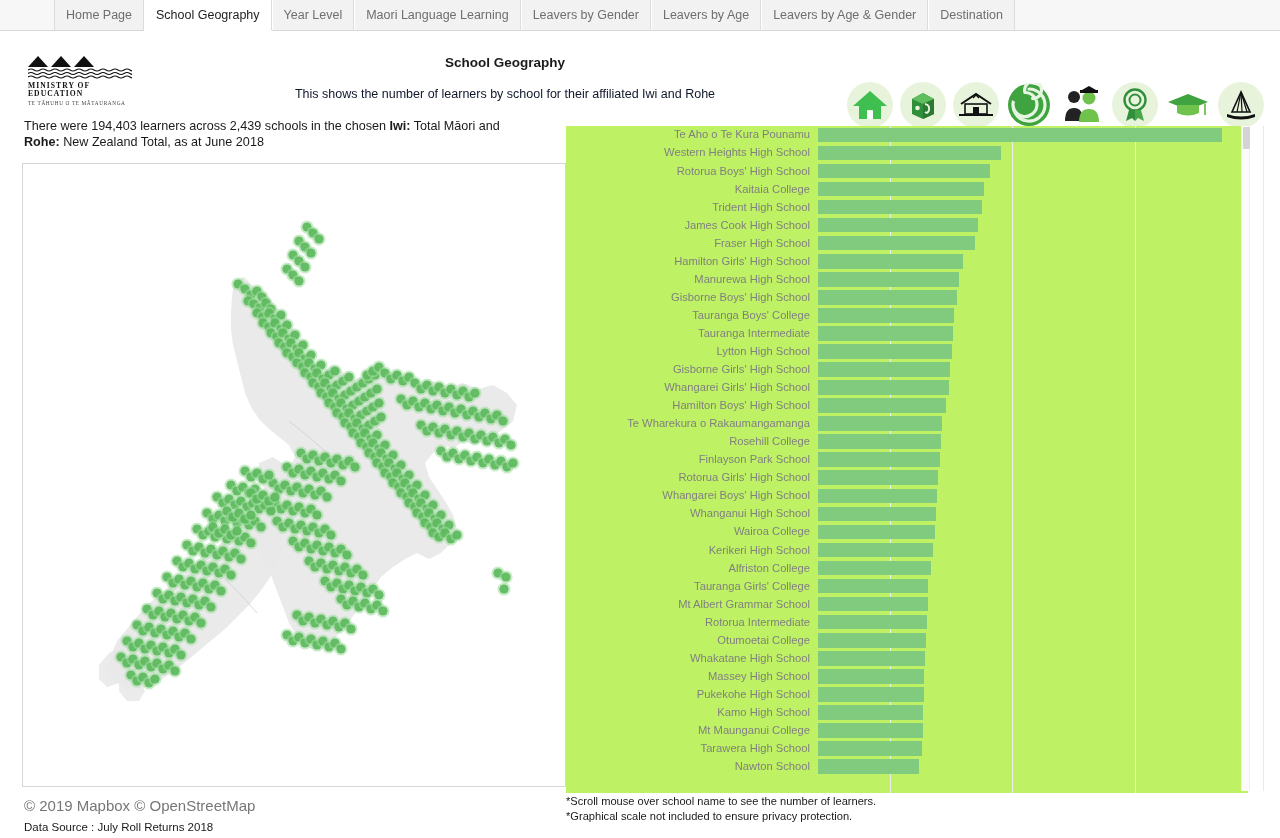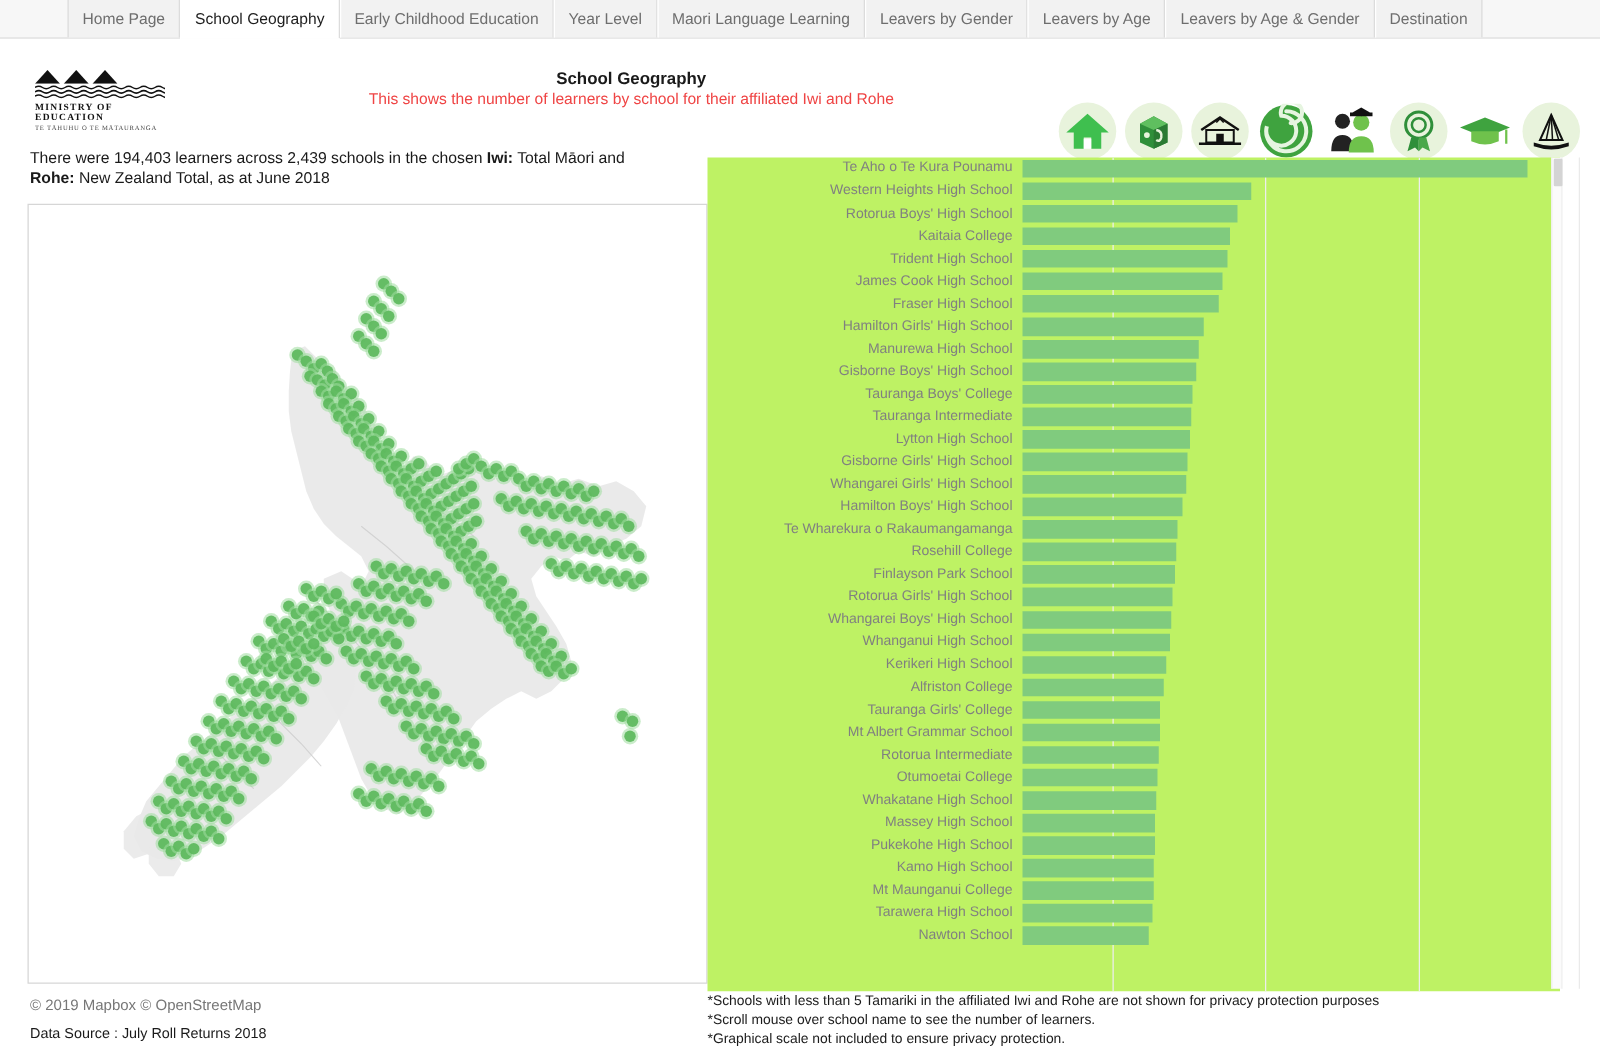--- a/index.html
+++ b/index.html
@@ -60,21 +60,21 @@
   #logo-sub {
     font-size: 5.3px; letter-spacing: 0.62px;
     color: #444; margin-top: 2px; line-height: 1.1;
   }
 
   #title-block {
     position: absolute; left: 0; top: 24px;
     width: 1010px; text-align: center;
   }
   #dash-title { font-size: 13.5px; font-weight: bold; color: #1a1a1a; }
-  #dash-sub { font-size: 12.5px; color: #ef4444; margin-top: 2px; }
+  #dash-sub { font-size: 12.5px; color: #0f172a; margin-top: 17px; }
 
   #icon-row {
     position: absolute; right: 16px; top: 51px;
     display: flex; gap: 7px; align-items: center;
   }
   .icon-btn {
     width: 46px; height: 46px; border-radius: 50%;
     background: #e8f3dc;
     display: flex; align-items: center; justify-content: center;
     cursor: pointer;
@@ -91,21 +91,21 @@
   #map-frame {
     position: absolute; left: 22px; top: 58px;
     width: 544px; height: 624px;
     border: 1px solid #d6d6d6;
     background: #ffffff;
     overflow: hidden;
   }
   #map-svg { position: absolute; left: 0; top: 0; }
   #map-attrib {
     position: absolute; left: 24px; top: 692px;
-    font-size: 12px; color: #777;
+    font-size: 15px; color: #777;
   }
   #data-source {
     position: absolute; left: 24px; top: 716px;
     font-size: 11.5px; color: #1a1a1a;
   }
 
   
   #right-panel { position: absolute; left: 566px; top: 105px; width: 714px; height: 733px; }
   #chart-area {
     position: absolute; left: 0; top: 21px;
@@ -161,23 +161,20 @@
 </style>
 </head>
 <body>
 
 <div id="tab-bar">
     <div class="tab">
       <span>Home Page</span>
     </div>
     <div class="tab active">
       <span>School Geography</span>
-    </div>
-    <div class="tab">
-      <span>Early Childhood Education</span>
     </div>
     <div class="tab">
       <span>Year Level</span>
     </div>
     <div class="tab">
       <span>Maori Language Learning</span>
     </div>
     <div class="tab">
       <span>Leavers by Gender</span>
     </div>
@@ -1411,20 +1408,26 @@
             <div class="bar-fill" title="Whangarei Boys' High School: 119 learners" style="width: 119px; background: rgb(128, 203, 126);"></div>
           </div>
         </div>
         <div class="bar-row">
           <div class="bar-label">Whanganui High School</div>
           <div class="bar-track">
             <div class="bar-fill" title="Whanganui High School: 118 learners" style="width: 118px; background: rgb(128, 203, 126);"></div>
           </div>
         </div>
         <div class="bar-row">
+          <div class="bar-label">Wairoa College</div>
+          <div class="bar-track">
+            <div class="bar-fill" title="Wairoa College: 117 learners" style="width: 117px; background: rgb(128, 203, 126);"></div>
+          </div>
+        </div>
+        <div class="bar-row">
           <div class="bar-label">Kerikeri High School</div>
           <div class="bar-track">
             <div class="bar-fill" title="Kerikeri High School: 115 learners" style="width: 115px; background: rgb(128, 203, 126);"></div>
           </div>
         </div>
         <div class="bar-row">
           <div class="bar-label">Alfriston College</div>
           <div class="bar-track">
             <div class="bar-fill" title="Alfriston College: 113 learners" style="width: 113px; background: rgb(128, 203, 126);"></div>
           </div>
@@ -1495,17 +1498,16 @@
             <div class="bar-fill" title="Nawton School: 101 learners" style="width: 101px; background: rgb(128, 203, 126);"></div>
           </div>
         </div>
       </div>
   </div>
   <div id="chart-frame-right"></div>
   <div id="chart-scroll-track">
     <div id="chart-scroll-thumb"></div>
   </div>
   <div id="footnotes">
-      <div>*Schools with less than 5 Tamariki in the affiliated Iwi and Rohe are not shown for privacy protection purposes</div>
       <div>*Scroll mouse over school name to see the number of learners.</div>
       <div>*Graphical scale not included to ensure privacy protection.</div>
     </div>
 </div>
 
 </body></html>

